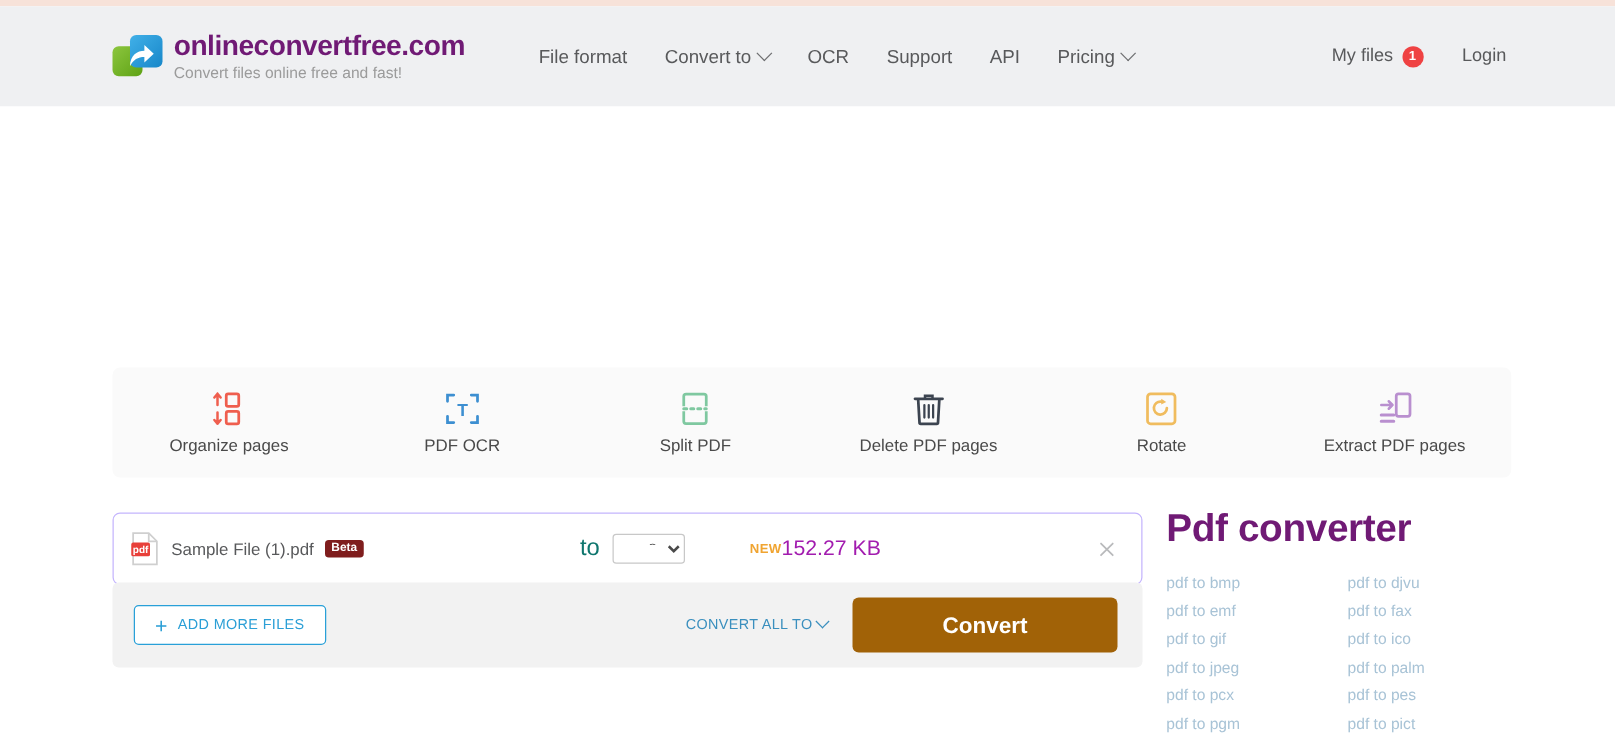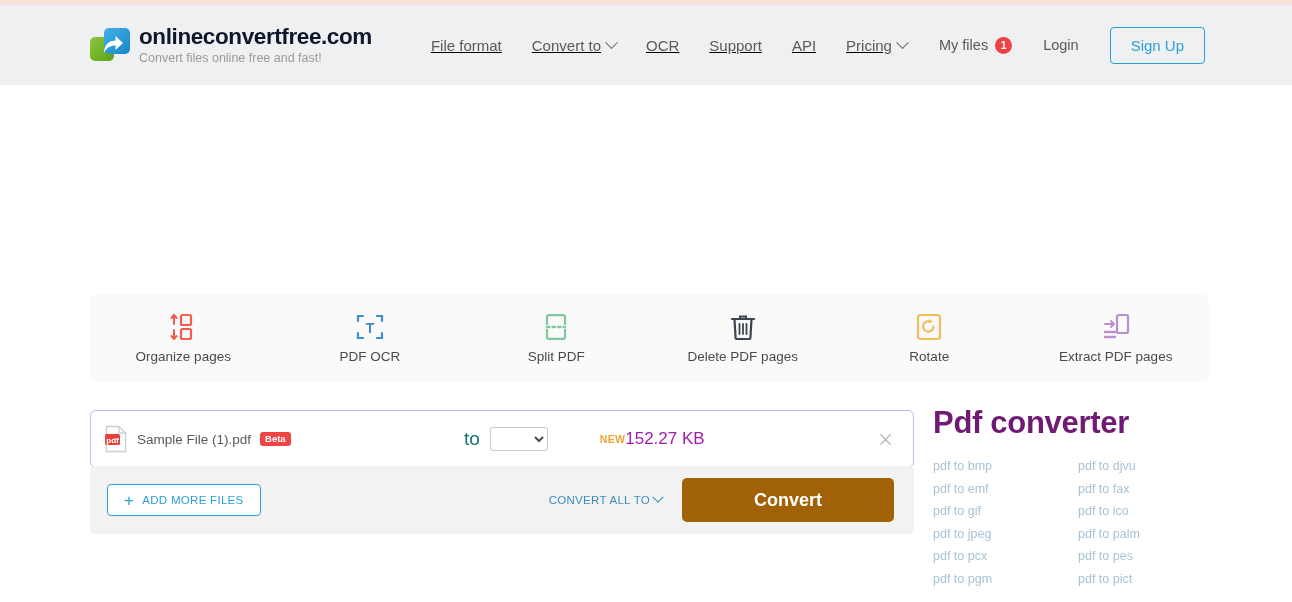--- a/index.html
+++ b/index.html
@@ -55,36 +55,35 @@
     border-radius: 5px;
   }
   .logo-arrow {
     position: absolute; left: 10px; top: 6px;
     width: 24px; height: 22px;
   }
   .logo-text-wrap { line-height: 1; }
   .logo-title {
     font-size: 22.5px;
     font-weight: bold;
-    color: #0f172a;
+    color: #701a75;
     letter-spacing: -0.4px;
     display: block;
   }
   .logo-tagline {
     font-size: 12.5px;
     color: #9b9b9b;
     display: block;
     margin-top: 4px;
   }
 
   .nav {
     display: flex; 
     margin-left: 44px;
     gap: 0px;
-    text-decoration: underline;
   }
   .nav-item {
     font-size: 15px;
     color: #58595b;
     padding: 0 15px;
     cursor: pointer;
     white-space: nowrap;
     display: inline-flex; align-items: center; gap: 6px;
     text-decoration: none;
   }
@@ -173,21 +172,21 @@
   }
   .pdf-icon { margin-left: 13px; flex: 0 0 auto; }
   .file-name {
     font-size: 13.5px;
     color: #58595b;
     margin-left: 9px;
     white-space: nowrap;
   }
   .beta-badge {
     margin-left: 9px;
-    background: #ef4444;
+    background: #7f1d1d;
     color: #fff;
     font-size: 9.5px;
     font-weight: bold;
     padding: 2.5px 5px;
     border-radius: 3px;
     line-height: 1;
   }
   .to-label {
     margin-left: auto;
     font-size: 19px;
@@ -350,21 +349,20 @@
         <span class="caret"></span>
       </a>
     </nav>
 
     <div class="header-right">
       <a class="myfiles">
         <span>My files</span>
         <span class="badge-count">1</span>
       </a>
       <a class="login-link">Login</a>
-      <button class="signup-btn">Sign Up</button>
     </div>
   </div>
 
   <div class="tools-bar">
 
     <a class="tool">
       <svg class="tool-icon" viewBox="0 0 30 30">
         <rect x="13" y="3" width="10" height="10" rx="1.5" fill="none" stroke="#ef5e4e" stroke-width="2.2"></rect>
         <rect x="13" y="17" width="10" height="10" rx="1.5" fill="none" stroke="#ef5e4e" stroke-width="2.2"></rect>
         <path d="M6 12 L6 3 M6 3 L3.5 6 M6 3 L8.5 6" fill="none" stroke="#ef5e4e" stroke-width="2" stroke-linecap="round"></path>

